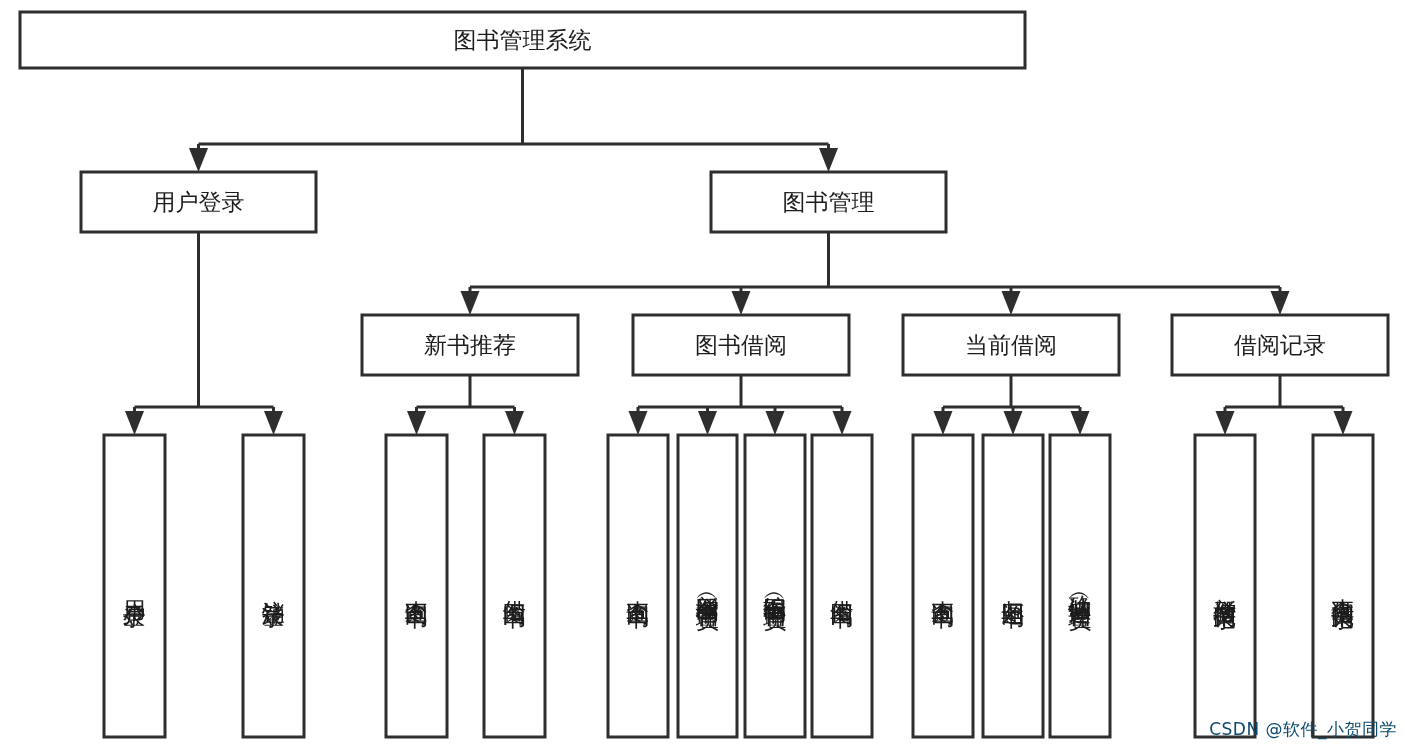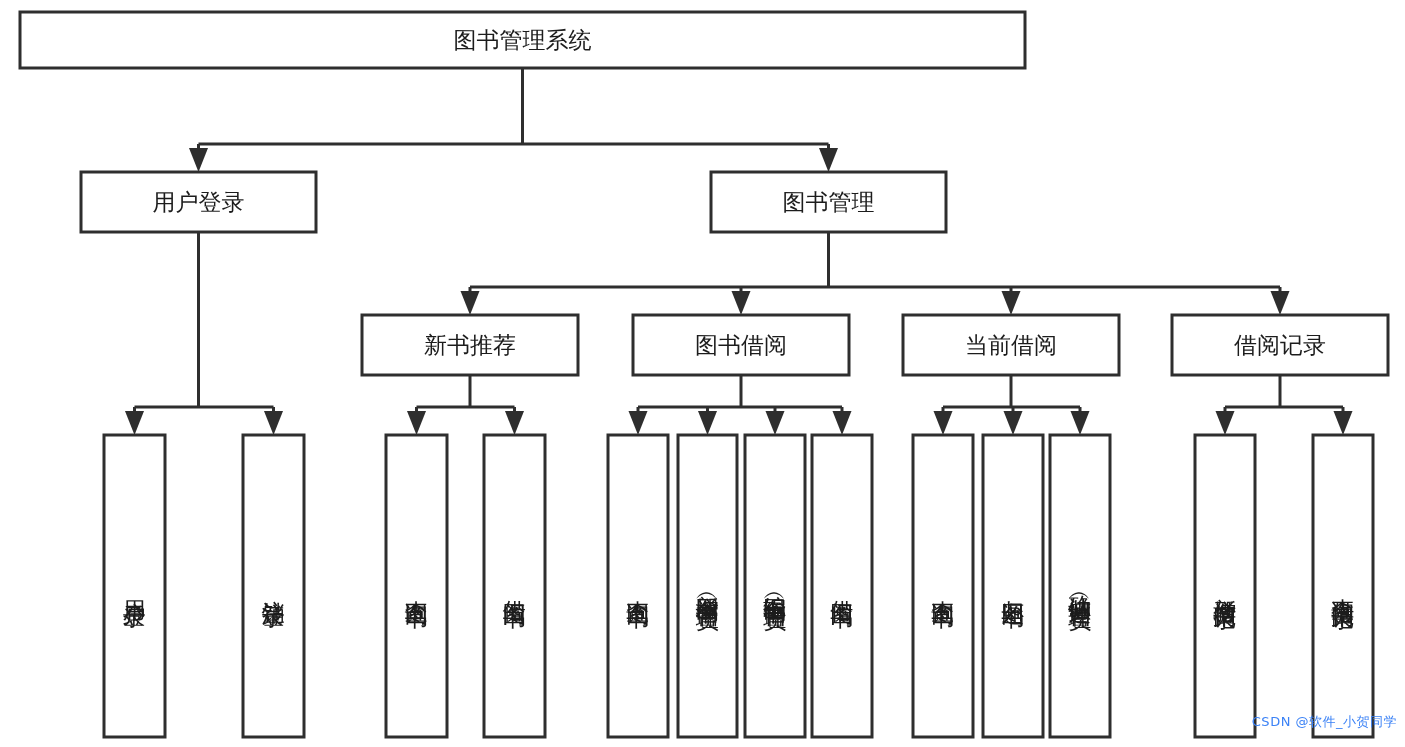--- a/index.html
+++ b/index.html
@@ -60,24 +60,24 @@
     display: flex;
     align-items: center;
     justify-content: center;
     text-align: center;
     white-space: nowrap;
     pointer-events: none;
   }
   .watermark {
     position: absolute;
     right: 8px;
-    bottom: 16px;
+    bottom: 6px;
     font-family: "DejaVu Sans", "Liberation Sans", sans-serif;
-    font-size: 13px;
-    color: #3b82f6;
+    font-size: 17px;
+    color: #0c4a6e;
     letter-spacing: 0.5px;
     white-space: nowrap;
   }
 </style>
 </head>
 <body>
 
 <div id="diagram-root">
 
   <svg class="diagram-canvas" viewBox="0 0 1405 747" xmlns="http://www.w3.org/2000/svg">

